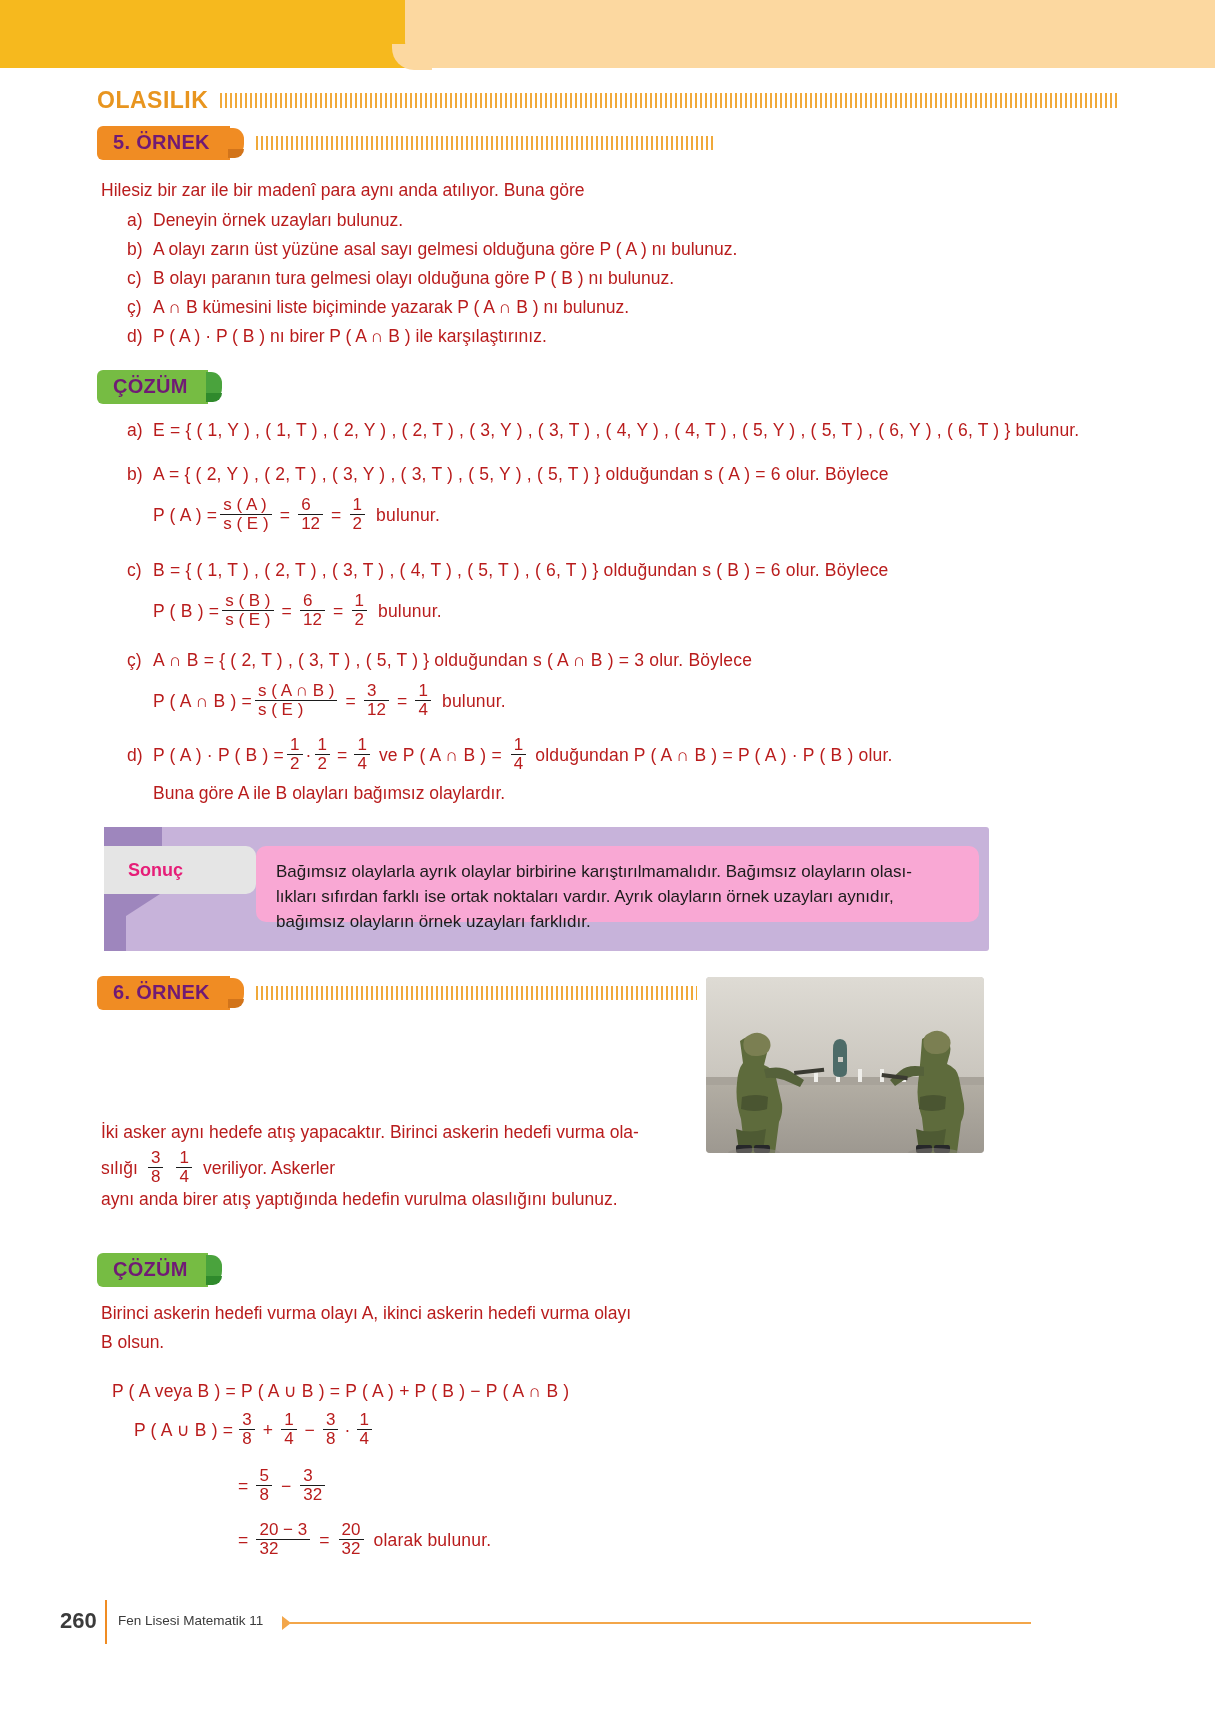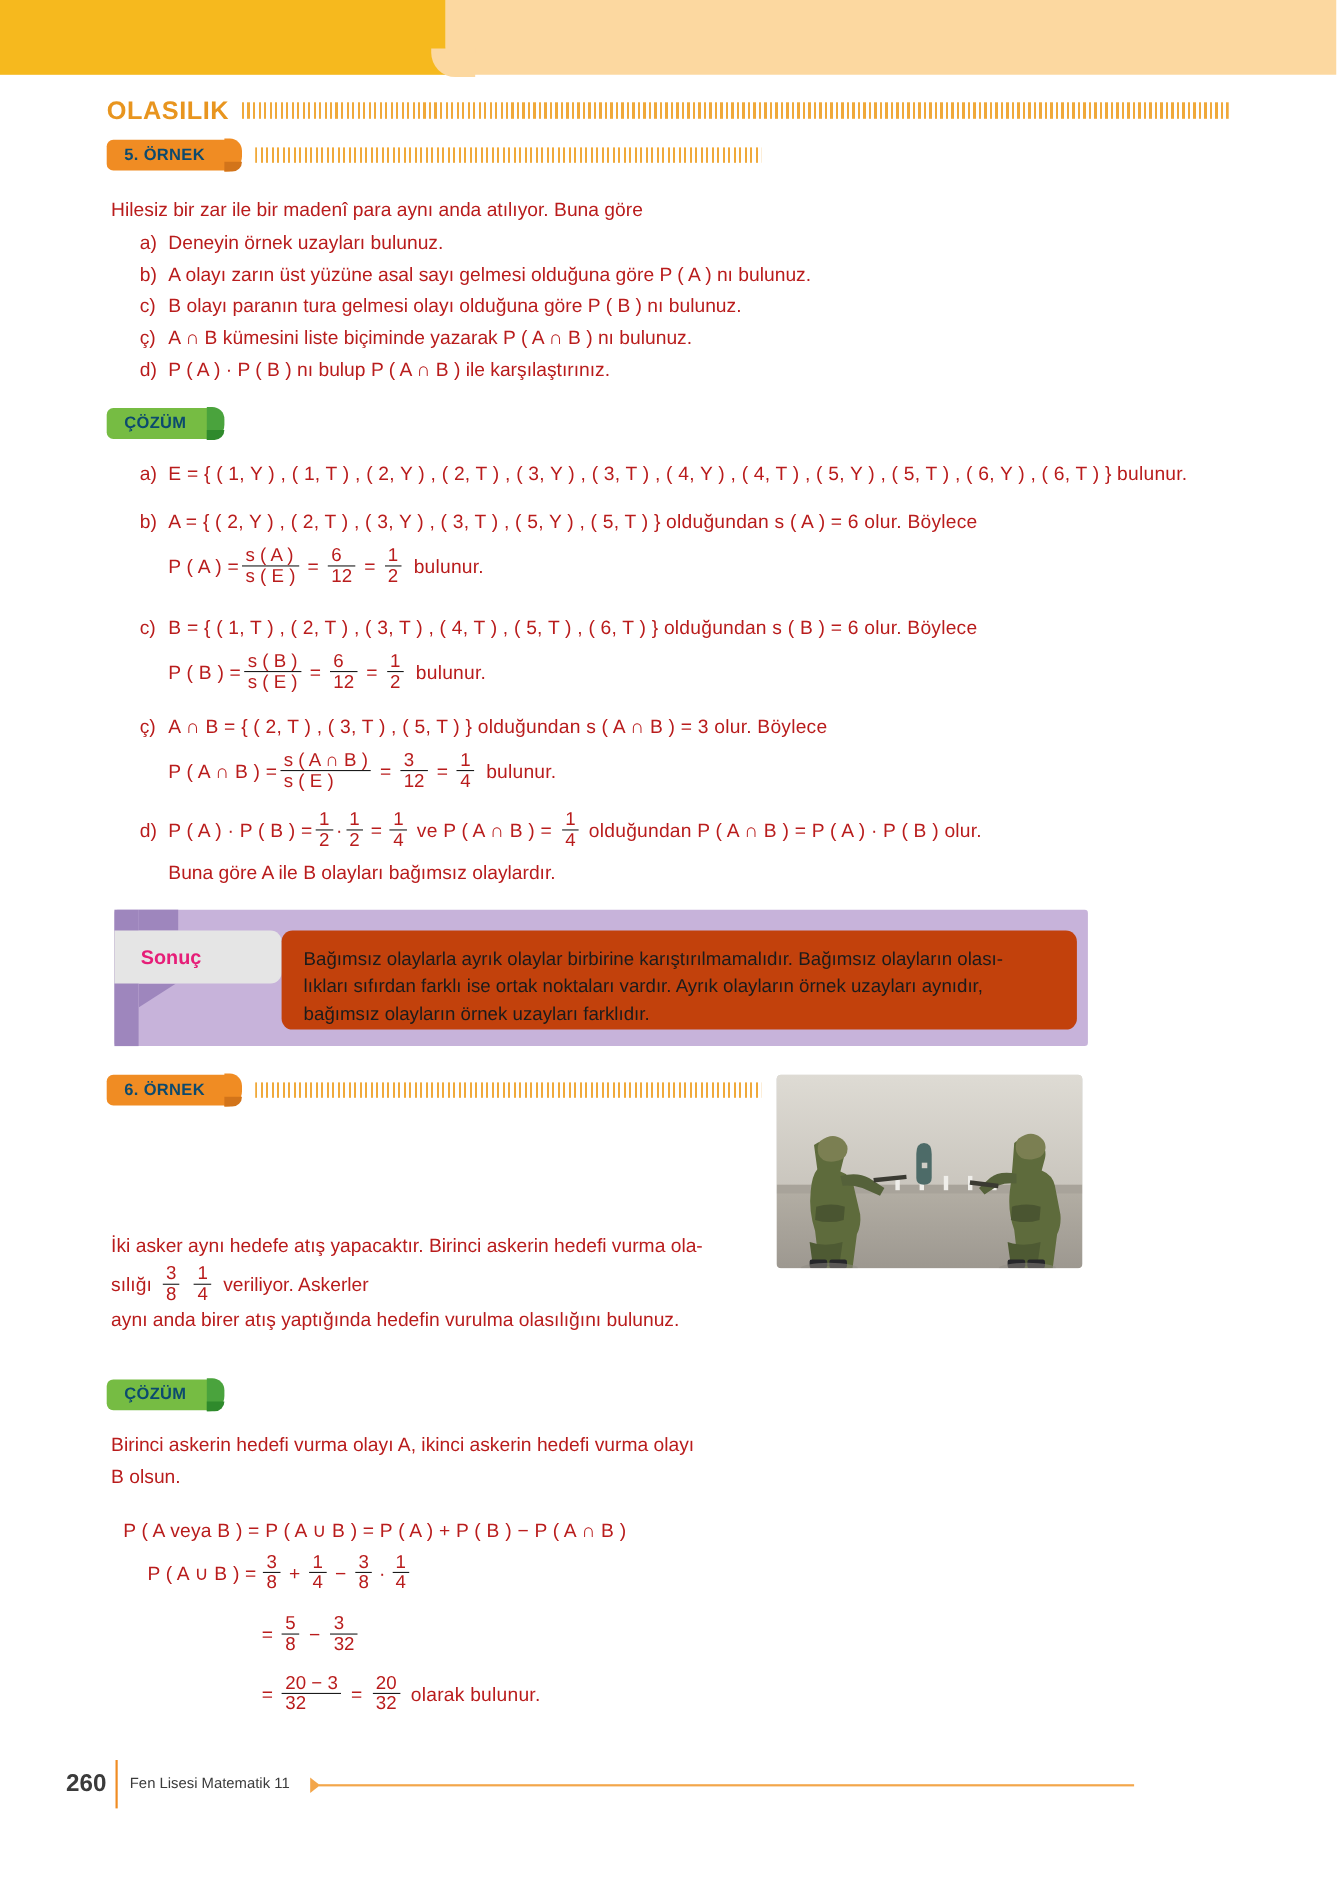--- a/index.html
+++ b/index.html
@@ -39,21 +39,21 @@
   .dashline {
     flex:1; height:15px; margin-left:12px;
     background-image: repeating-linear-gradient(to right, #f0a93a 0px, #f0a93a 2px, transparent 2px, transparent 5px);
   }
   .dashline.short { height:14px; }
 
   
   .tag-row { position:absolute; display:flex; align-items:center; }
   .tag {
     position:relative;
-    background:#f08c23; color:#0c4a6e; font-weight:bold; font-size:15px;
+    background:#f08c23; color:#701a75; font-weight:bold; font-size:20px;
     padding:5px 20px 6px 16px; border-radius:6px 0 0 6px; white-space:nowrap;
     letter-spacing:.3px;
   }
   .tag.green { background:#76bc43; }
   .tag-curl {
     width:16px; height:30px; margin-left:-2px;
     background:#f08c23; border-top-right-radius:11px; border-bottom-right-radius:14px;
     position:relative;
   }
   .tag-curl:after{
@@ -83,22 +83,22 @@
   .sonuc-accent2 { position:absolute; left:22px; top:0; width:36px; height:19px; background:#9e86bd; }
   .sonuc-tab {
     position:absolute; left:0; top:19px; width:152px; height:48px;
     background:#e5e5e5; border-radius:0 10px 10px 0; display:flex; align-items:center;
     padding-left:24px;
   }
   .sonuc-tab span { color:#e61e78; font-weight:bold; font-size:18px; }
   .sonuc-notch { position:absolute; left:22px; top:67px; width:34px; height:22px;
                  background:#9e86bd; clip-path: polygon(0 0, 100% 0, 0 100%); }
   .sonuc-card {
-    position:absolute; left:152px; top:19px; right:10px; height:90px;
-    background:#c2410c; border-radius:10px; padding:13px 5px 10px 20px;
+    position:absolute; left:152px; top:19px; right:10px; height:76px;
+    background:#f9a8d4; border-radius:10px; padding:13px 5px 10px 20px;
   }
   .sonuc-card p { font-size:17px; line-height:1.48; color:#1b1b1b; }
 
   
   .photo {
     position:absolute; left:706px; top:977px; width:278px; height:176px;
     border-radius:4px; overflow:hidden; background:#c9c7c2;
   }
 
   
@@ -143,21 +143,21 @@
   <div class="txt row" style="left:127px; top:265px;">
     <span class="lbl">c)</span>
     <span>B olayı paranın tura gelmesi olayı olduğuna göre P ( B )  nı bulunuz.</span>
   </div>
   <div class="txt row" style="left:127px; top:294px;">
     <span class="lbl">ç)</span>
     <span>A ∩ B  kümesini liste biçiminde yazarak P ( A ∩ B )  nı bulunuz.</span>
   </div>
   <div class="txt row" style="left:127px; top:323px;">
     <span class="lbl">d)</span>
-    <span>P ( A ) · P ( B )  nı bulup P ( A ∩ B )  ile karşılaştırınız.</span>
+    <span>P ( A ) · P ( B )  nı birer P ( A ∩ B )  ile karşılaştırınız.</span>
   </div>
 
   <div class="tag-row" style="left:97px; top:370px;">
     <div class="tag green">ÇÖZÜM</div>
     <div class="tag-curl green"></div>
   </div>
 
   <div class="txt row" style="left:127px; top:417px;">
     <span class="lbl">a)</span>
     <span class="math">E = { ( 1, Y ) , ( 1, T ) , ( 2, Y ) , ( 2, T ) , ( 3, Y ) , ( 3, T ) , ( 4, Y ) , ( 4, T ) , ( 5, Y ) , ( 5, T ) , ( 6, Y ) , ( 6, T ) }  bulunur.</span>

